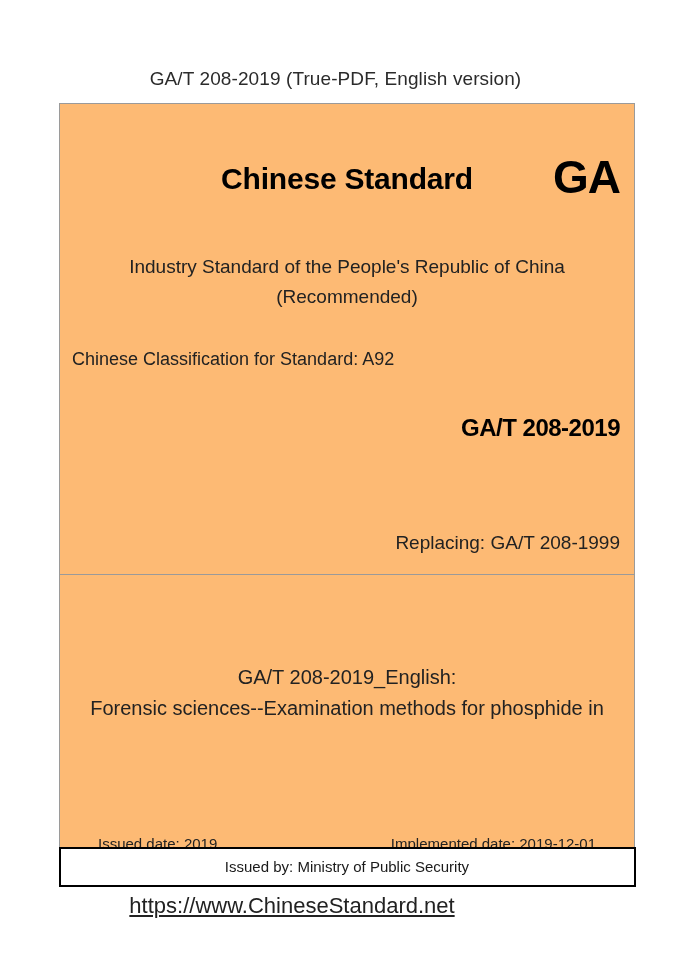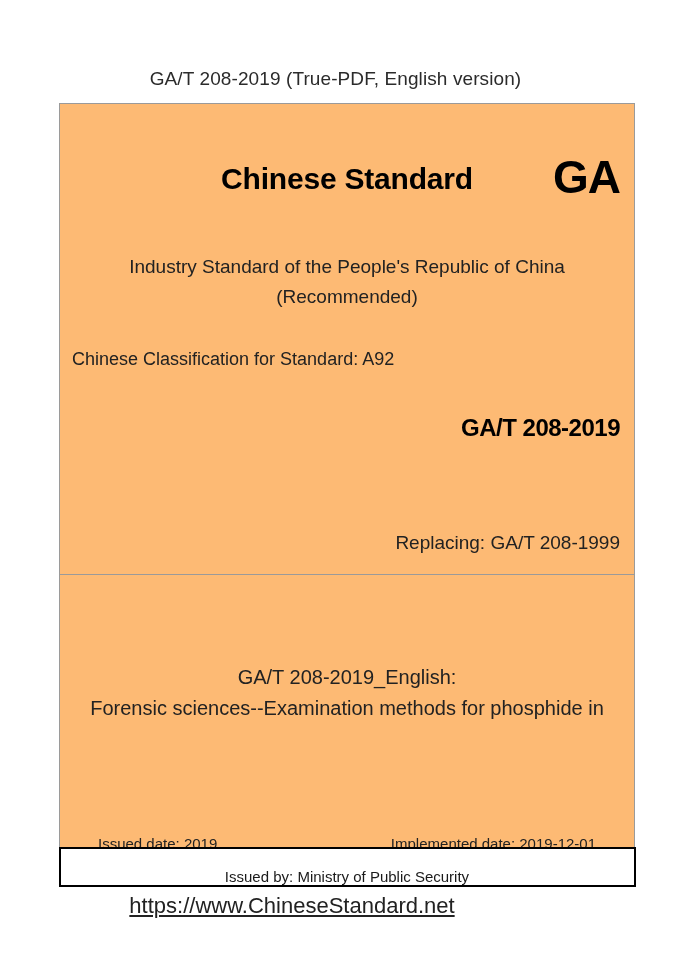--- a/index.html
+++ b/index.html
@@ -172,21 +172,21 @@
   .issuer-bar {
     position: absolute;
     left: -1.5px;
     right: -1.5px;
     bottom: -1.5px;
     height: 40px;
     border: 2px solid #000000;
     box-sizing: border-box;
     background: #ffffff;
     display: flex;
-    align-items: flex-end;
+    align-items: center;
     justify-content: center;
     font-size: 15px;
     color: #1a1a1a;
   }
 
   
   .footer-link {
     position: absolute;
     top: 893px;
     left: 0;

